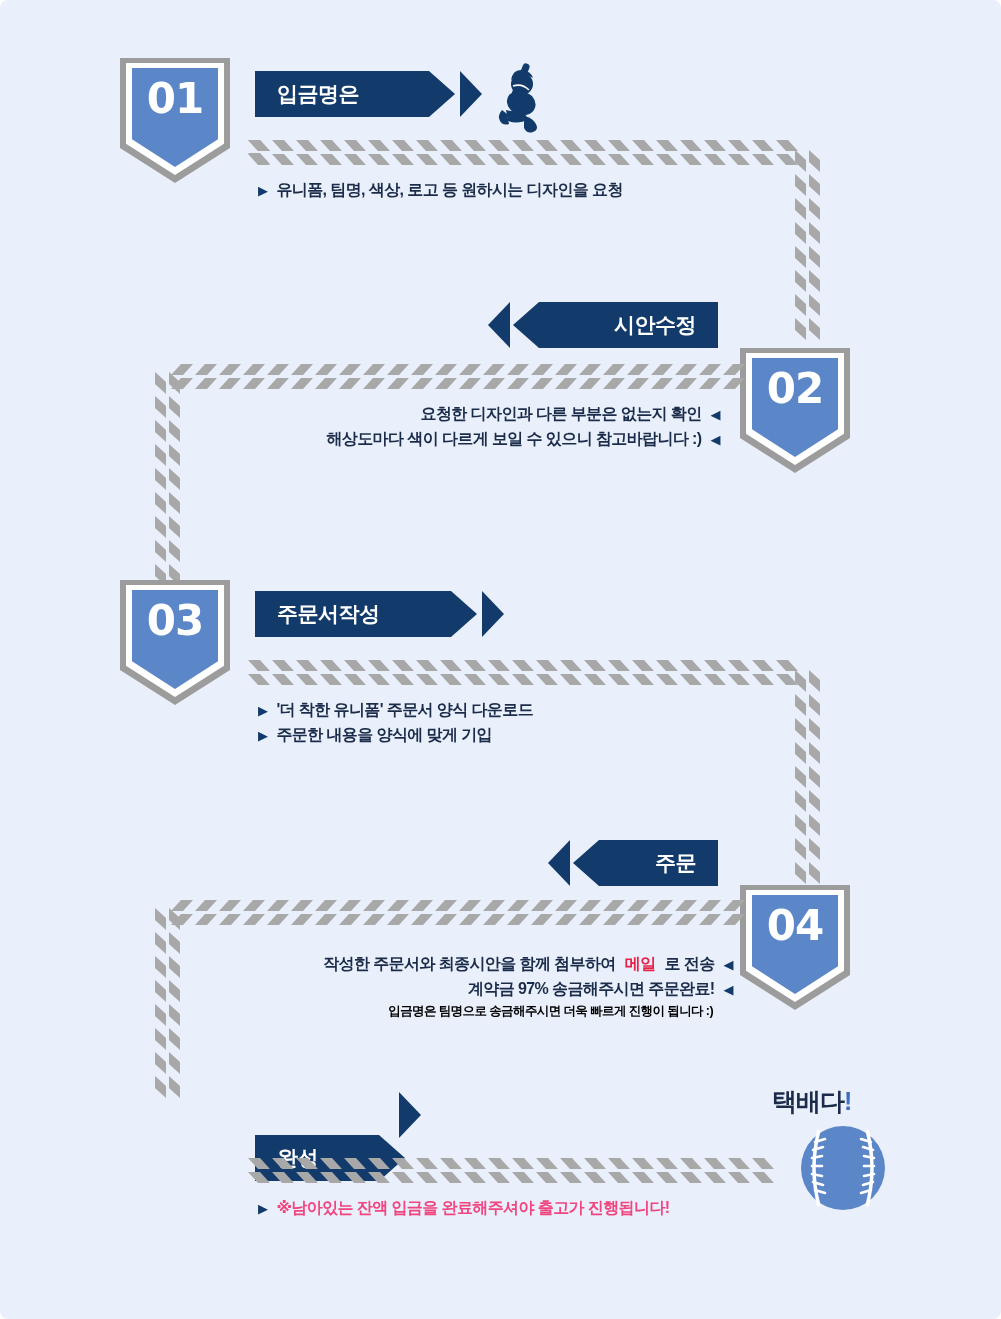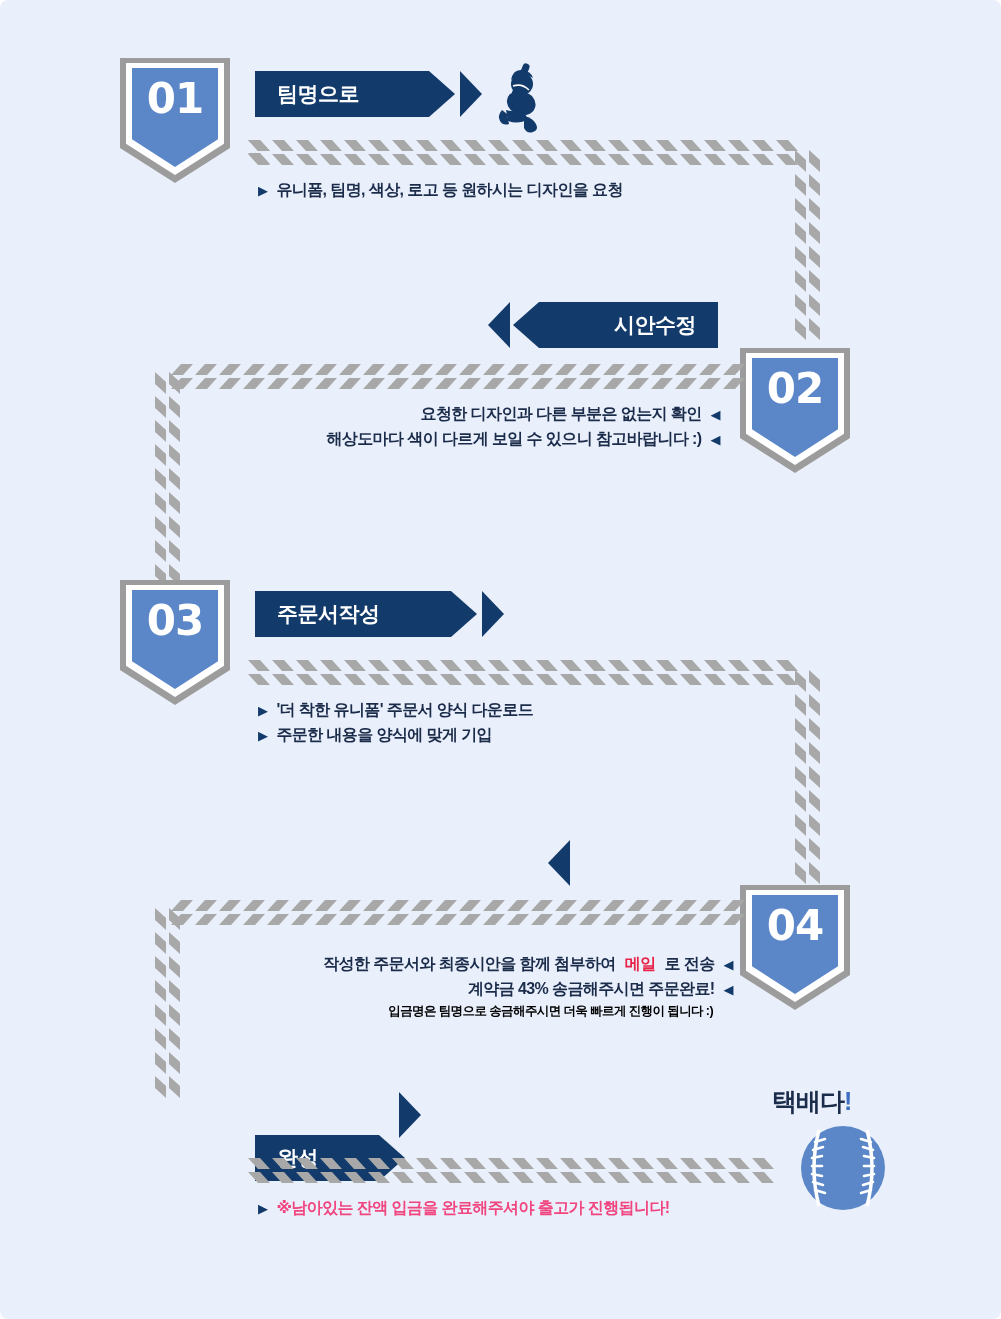--- a/index.html
+++ b/index.html
@@ -98,21 +98,21 @@
 <div id="stage">
 
   <div class="shield" style="left:120px; top:58px;">
     <div class="sh-outer"></div>
     <div class="sh-mid"></div>
     <div class="sh-inner"></div>
     <div class="sh-num">01</div>
   </div>
 
   <div class="banner right" style="left:255px; top:71px; width:200px;">
-    <span class="b-label">팀명으로</span>
+    <span class="b-label">입금명은</span>
   </div>
   <div class="tri right" style="left:460px; top:71px;"></div>
 
   <div class="batter" style="left:480px; top:58px;">
     <svg width="70" height="80" viewBox="0 0 70 80">
       <g fill="#123a6b">
         <rect x="36" y="4" width="7" height="42" rx="3.5" transform="rotate(22 39 25)"></rect>
         <circle cx="42" cy="26" r="11"></circle>
         <path d="M31 22 q11 -10 22 -2 q-2 -7 -11 -8 q-9 -1 -11 10 z"></path>
         <path d="M30 36 q12 -6 22 2 q6 7 2 14 q-4 6 -12 5 q-10 -1 -14 -9 q-3 -7 2 -12 z"></path>
@@ -418,20 +418,23 @@
   </div>
 
   <div class="shield" style="left:740px; top:885px;">
     <div class="sh-outer"></div>
     <div class="sh-mid"></div>
     <div class="sh-inner"></div>
     <div class="sh-num">04</div>
   </div>
 
   <div class="tri left" style="left:548px; top:840px;"></div>
+  <div class="banner left" style="left:573px; top:840px; width:145px;">
+    <span class="b-label">주문</span>
+  </div>
 
   <div class="chev" style="left:165px; top:900px;">
     <svg width="580" height="26" viewBox="0 0 580 26">
       <g fill="#a8a8a8" transform="translate(580,0) scale(-1,1)">
         <polygon points="0,0 12,0 22,11 10,11"></polygon>
           <polygon points="0,14 12,14 22,25 10,25"></polygon>
         <polygon points="24,0 36,0 46,11 34,11"></polygon>
           <polygon points="24,14 36,14 46,25 34,25"></polygon>
         <polygon points="48,0 60,0 70,11 58,11"></polygon>
           <polygon points="48,14 60,14 70,25 58,25"></polygon>
@@ -482,21 +485,21 @@
   </div>
 
   <div class="details rtl" style="left:303px; top:952px; width:430px;">
     <div class="line">
       <span>작성한 주문서와 최종시안을 함께 첨부하여 </span>
         <span class="em-red">메일</span>
         <span>로 전송</span>
       <span class="mk">◀</span>
     </div>
     <div class="line">
-      <span>계약금 43% 송금해주시면 주문완료!</span>
+      <span>계약금 97% 송금해주시면 주문완료!</span>
       <span class="mk">◀</span>
     </div>
     <div class="line small pinkish" style="justify-content:flex-end; padding-right:20px;">
       <span>입금명은 팀명으로 송금해주시면 더욱 빠르게 진행이 됩니다 :)</span>
     </div>
   </div>
 
   <div class="chev" style="left:155px; top:908px;">
     <svg width="26" height="190" viewBox="0 0 26 190">
       <g fill="#a8a8a8">

